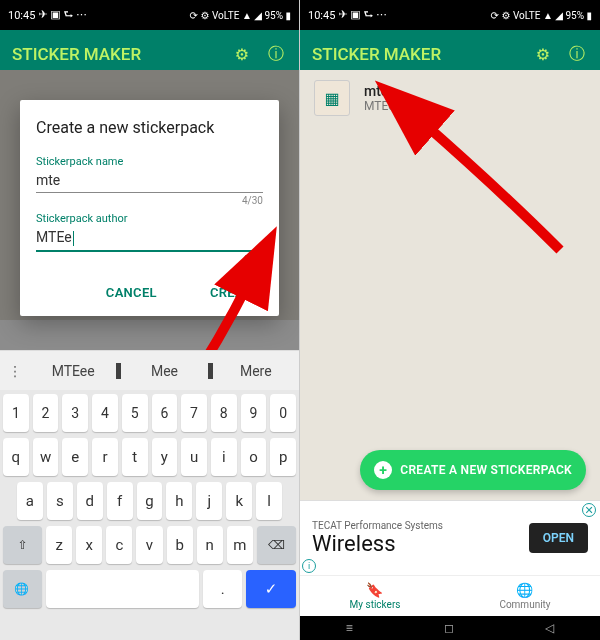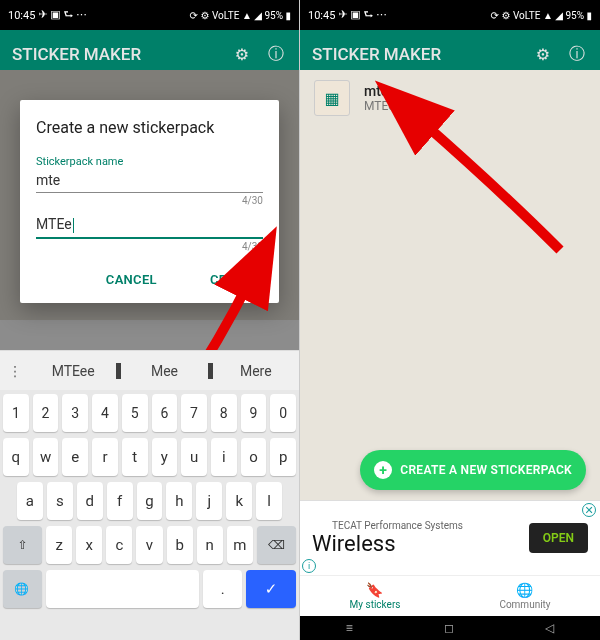--- a/index.html
+++ b/index.html
@@ -4,21 +4,21 @@
   <style>
     * { margin: 0; padding: 0; box-sizing: border-box; font-family: Roboto, Arial, sans-serif; }
     body { width: 600px; height: 640px; display: flex; background: #fff; position: relative; }
     .phone { width: 300px; height: 640px; position: relative; overflow: hidden; }
     .phone.left { border-right: 1px solid #ccc; }
     
     .status-bar { background: #000; color: #fff; height: 30px; display: flex; align-items: center; justify-content: space-between; padding: 0 8px; font-size: 11px; }
     .status-left, .status-right { display: flex; align-items: center; gap: 3px; }
     .status-right .ico { font-size: 10px; }
     
-    .app-bar { background: #008069; color: #e5e5e5; height: 48px; display: flex; align-items: center; padding: 0 12px; }
+    .app-bar { background: #008069; color: #bef264; height: 48px; display: flex; align-items: center; padding: 0 12px; }
     .app-bar .title { font-size: 17px; font-weight: 500; flex: 1; }
     .app-bar .icon { width: 22px; height: 22px; margin-left: 12px; display: flex; align-items: center; justify-content: center; }
     
     .backdrop { position: absolute; top: 70px; left: 0; right: 0; bottom: 0; background: rgba(0,0,0,0.45); }
     .list-bg { position: absolute; top: 70px; left: 0; right: 0; bottom: 0; background: #e8e4db; }
     .list-bg.l { bottom: 320px; }
     
     .dialog { position: absolute; top: 100px; left: 20px; right: 20px; background: #fff; border-radius: 2px; padding: 18px 16px 10px; box-shadow: 0 8px 24px rgba(0,0,0,0.3); }
     .dialog-title { font-size: 16px; color: #222; margin-bottom: 18px; }
     .field { margin-bottom: 6px; }
@@ -53,23 +53,23 @@
     .thumb { width: 36px; height: 36px; background: #efe6d8; border: 1px solid #ccc; border-radius: 3px; display: flex; align-items: center; justify-content: center; font-size: 16px; color: #008069; }
     .thumb.img { background: linear-gradient(135deg,#d4a58c,#b8826a); }
     .row-text .r-title { font-size: 14px; color: #222; font-weight: 500; }
     .row-text .r-sub { font-size: 12px; color: #777; }
     
     .fab { position: absolute; bottom: 150px; right: 14px; background: #25d366; color: #fff; border-radius: 22px; height: 40px; display: flex; align-items: center; padding: 0 14px; gap: 8px; font-size: 12px; font-weight: 600; box-shadow: 0 3px 6px rgba(0,0,0,0.2); letter-spacing: 0.3px; }
     .fab .plus { background: #fff; color: #25d366; width: 18px; height: 18px; border-radius: 50%; display: flex; align-items: center; justify-content: center; font-size: 14px; font-weight: 700; }
     
     .ad { position: absolute; bottom: 65px; left: 0; right: 0; height: 75px; background: #fff; border-top: 1px solid #ddd; display: flex; align-items: center; padding: 0 12px; }
     .ad-text { flex: 1; }
-    .ad-top { font-size: 10px; color: #666; margin-left: 20px; }
+    .ad-top { font-size: 10px; color: #666; }
     .ad-title { font-size: 22px; color: #111; font-weight: 400; }
-    .ad-btn { background: #222; color: #84cc16; padding: 8px 14px; border-radius: 4px; font-size: 12px; font-weight: 600; }
+    .ad-btn { background: #222; color: #7dd3fc; padding: 8px 14px; border-radius: 4px; font-size: 12px; font-weight: 600; }
     .ad-info { position: absolute; left: 2px; bottom: 2px; width: 14px; height: 14px; border: 1px solid #1a9e9e; color: #1a9e9e; border-radius: 50%; font-size: 9px; display: flex; align-items: center; justify-content: center; }
     .ad-x { position: absolute; right: 4px; top: 2px; font-size: 11px; color: #1a9e9e; border: 1px solid #1a9e9e; width: 14px; height: 14px; border-radius: 50%; display: flex; align-items: center; justify-content: center; }
     
     .bottom-tabs { position: absolute; bottom: 24px; left: 0; right: 0; height: 41px; background: #fff; display: flex; border-top: 1px solid #eee; }
     .tab { flex: 1; display: flex; flex-direction: column; align-items: center; justify-content: center; gap: 1px; font-size: 10px; color: #777; }
     .tab.active { color: #008069; }
     .tab .t-ico { font-size: 14px; }
     
     .arrow { position: absolute; pointer-events: none; }
     .arrow svg { overflow: visible; }
@@ -97,20 +97,21 @@
   <div class="backdrop"></div>
 
   <div class="dialog">
     <div class="dialog-title">Create a new stickerpack</div>
     <div class="field">
       <div class="field-label">Stickerpack name</div>
       <input class="field-input" value="mte" style="">
       <div class="counter">4/30</div>
     </div>
     <div class="field">
+      <div class="field-label">Stickerpack author</div>
       <div class="field-input hl"><span>MTEe</span><span class="cursor"></span></div>
       <div class="counter">4/30</div>
     </div>
     <div class="dialog-actions">
       <button class="dialog-btn">CANCEL</button>
       <button class="dialog-btn">CREATE</button>
     </div>
   </div>
 
   <div class="arrow" style="top:270px;left:160px;">

